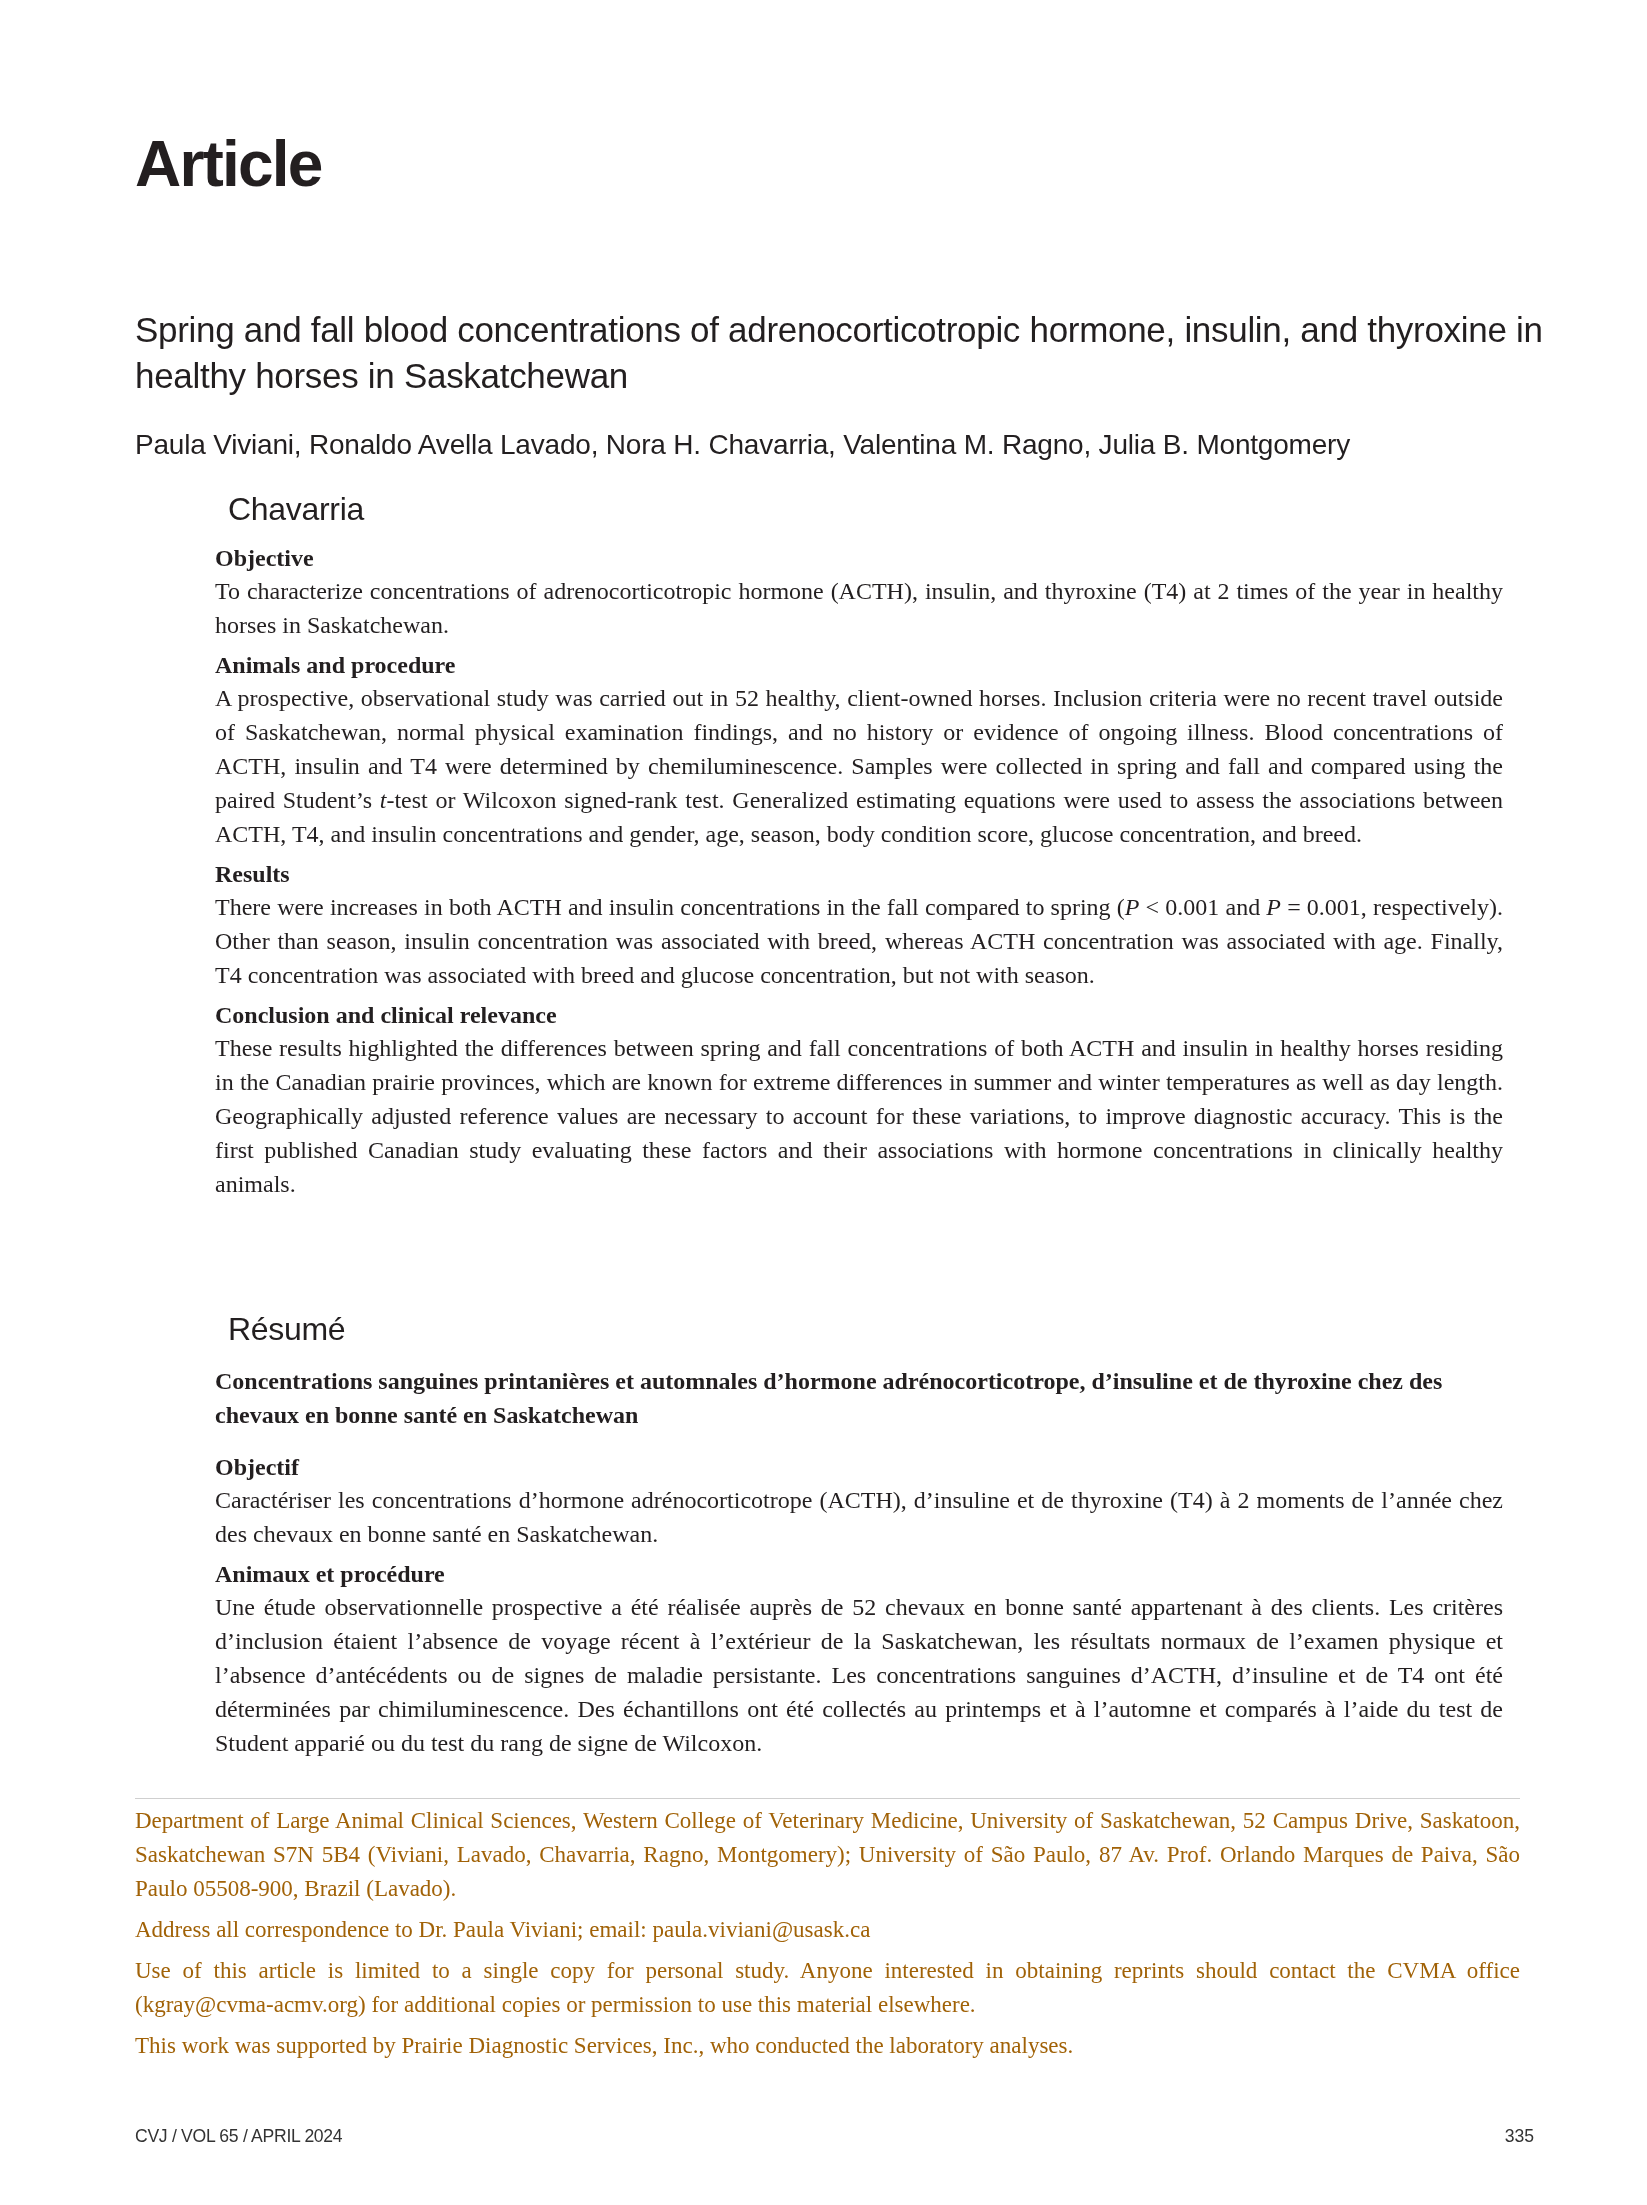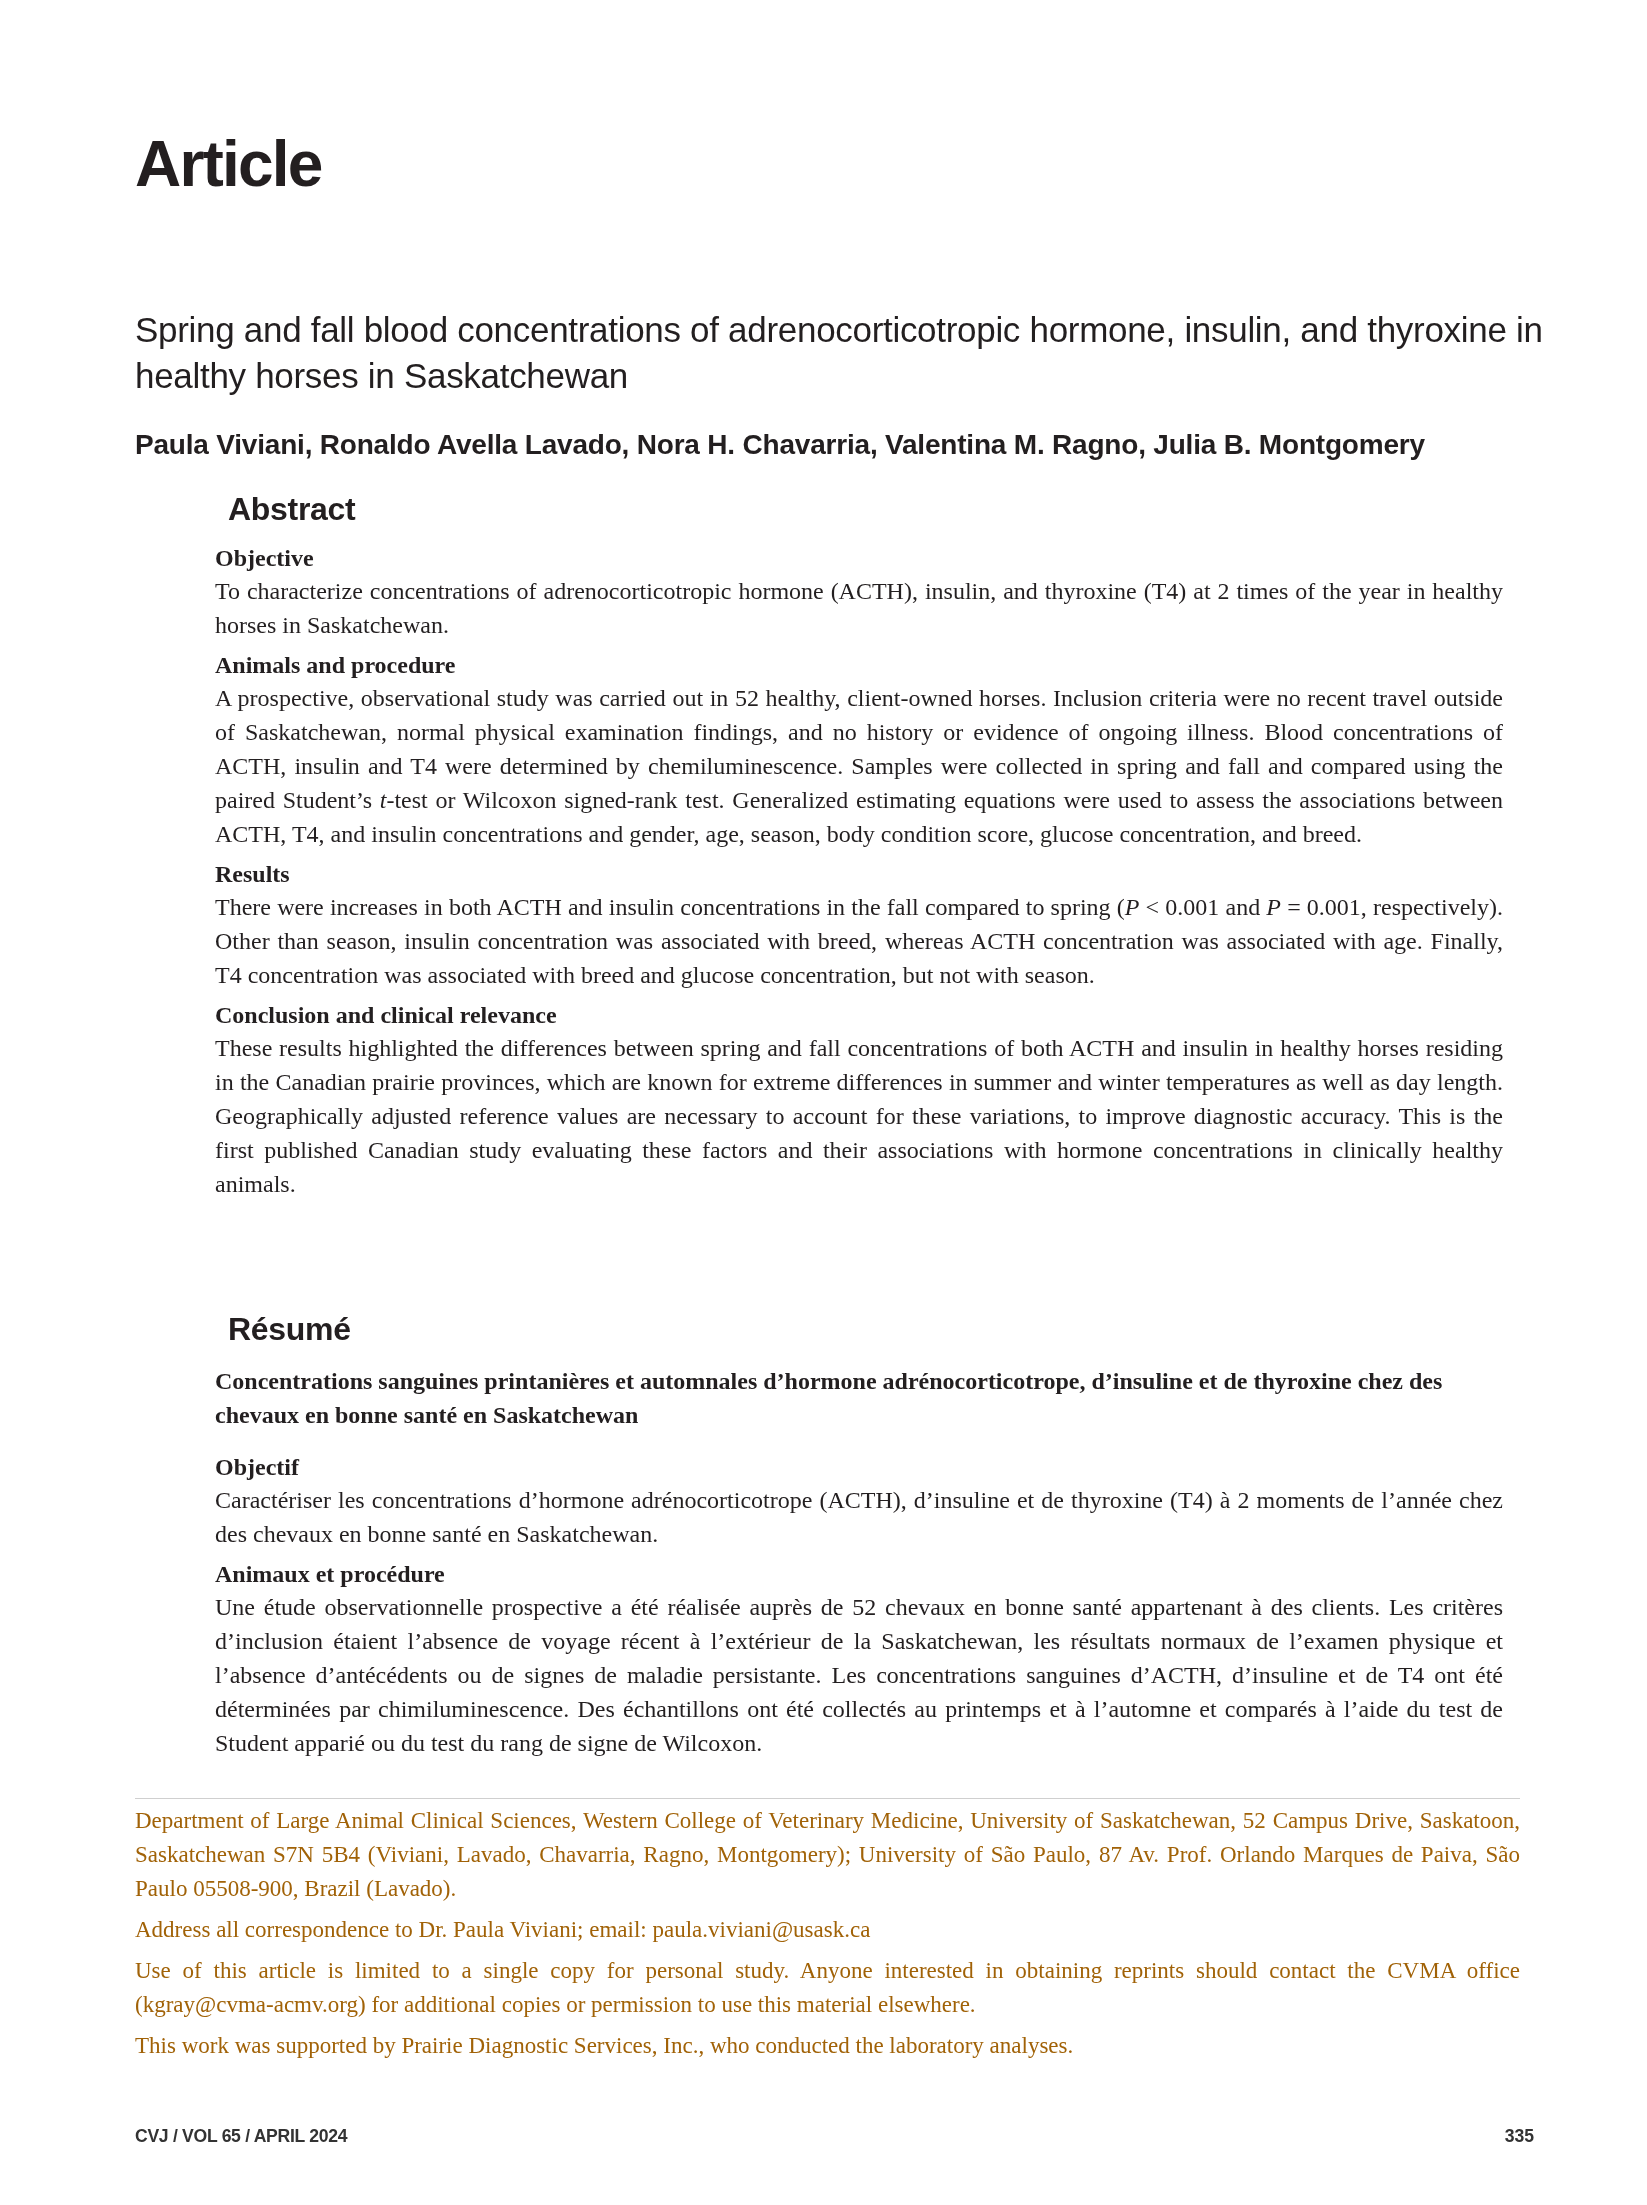--- a/index.html
+++ b/index.html
@@ -1,17 +1,17 @@
 <!DOCTYPE html>
 <html style="font-size:14px"><head>
   <meta charset="utf-8">
   <style>
     html, body { margin: 0; padding: 0; background: #ffffff; }
     body { width: 1648px; height: 2206px; position: relative; overflow: hidden; color: #231f20; }
-    .sans { font-family: "Liberation Sans", sans-serif; font-weight: bold; }
+    .sans { font-family: "Liberation Sans", sans-serif; }
     .serif { font-family: "Liberation Serif", serif; }
 
     #article-label { position: absolute; left: 135px; top: 132px; font-size: 64px; font-weight: bold; letter-spacing: -1.8px; line-height: 1; }
     #title { position: absolute; left: 135px; top: 307px; width: 1412px; font-size: 35px; font-weight: normal; line-height: 46px; letter-spacing: -0.3px; }
     #authors { position: absolute; left: 135px; top: 427px; font-size: 28px; line-height: 35px; letter-spacing: -0.2px; }
 
     .section-h { position: absolute; left: 228px; font-size: 32px; line-height: 35px; color: #231f20; letter-spacing: -0.3px; }
     #abstract-h { top: 492px; }
     #resume-h { top: 1312px; }
 
@@ -30,21 +30,21 @@
     #footer-journal { position: absolute; left: 135px; top: 2126px; font-size: 17.6px; color: #333; letter-spacing: -0.3px; }
     #footer-page { position: absolute; right: 114px; top: 2126px; font-size: 17.6px; color: #333; }
   </style>
 </head>
 <body>
 
 <div id="article-label" class="sans">Article</div>
 <div id="title" class="sans">Spring and fall blood concentrations of adrenocorticotropic hormone, insulin, and thyroxine in healthy horses in Saskatchewan</div>
 <div id="authors" class="sans">Paula Viviani, Ronaldo Avella Lavado, Nora H. Chavarria, Valentina M. Ragno, Julia B. Montgomery</div>
 
-<div id="abstract-h" class="section-h sans">Abstract</div>
+<div id="abstract-h" class="section-h sans">Chavarria</div>
 
 <div id="abstract-block" class="block serif">
   <p class="sub-h">Objective</p>
   <p class="para">To characterize concentrations of adrenocorticotropic hormone (ACTH), insulin, and thyroxine (T4) at 2 times of the year in healthy horses in Saskatchewan.</p>
 
   <p class="sub-h">Animals and procedure</p>
   <p class="para"><span>A prospective, observational study was carried out in 52 healthy, client-owned horses. Inclusion criteria were no recent travel outside of Saskatchewan, normal physical examination findings, and no history or evidence of ongoing illness. Blood concentrations of ACTH, insulin and T4 were determined by chemiluminescence. Samples were collected in spring and fall and compared using the paired Student’s </span><span class="it">t</span><span>-test or Wilcoxon signed-rank test. Generalized estimating equations were used to assess the associations between ACTH, T4, and insulin concentrations and gender, age, season, body condition score, glucose concentration, and breed.</span></p>
 
   <p class="sub-h">Results</p>
   <p class="para"><span>There were increases in both ACTH and insulin concentrations in the fall compared to spring (</span><span class="it">P</span><span> &lt; 0.001 and </span><span class="it">P</span><span> = 0.001, respectively). Other than season, insulin concentration was associated with breed, whereas ACTH concentration was associated with age. Finally, T4 concentration was associated with breed and glucose concentration, but not with season.</span></p>

